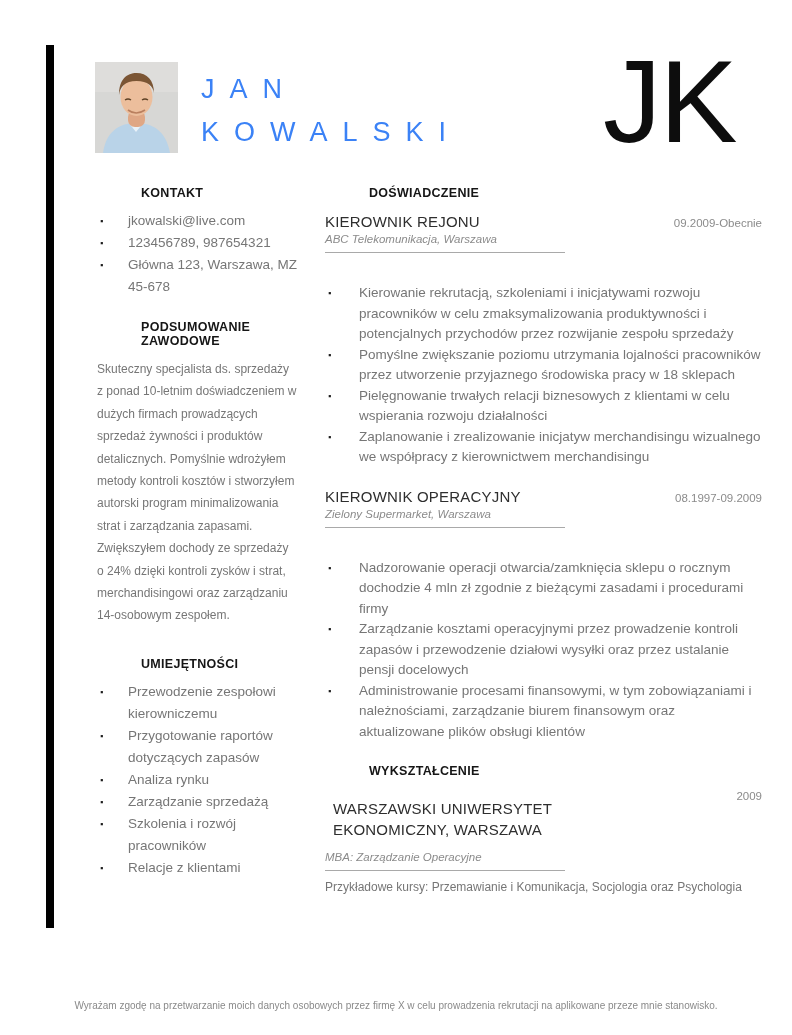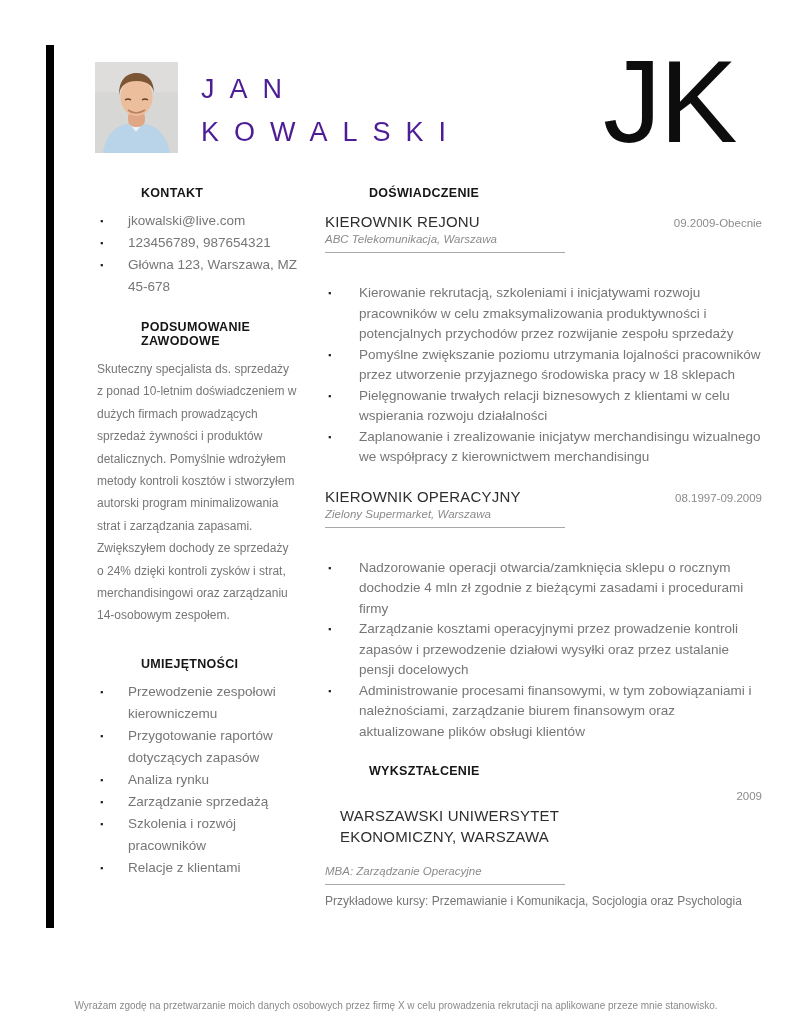--- a/index.html
+++ b/index.html
@@ -3,21 +3,21 @@
 <meta charset="utf-8">
 <style>
   html,body{margin:0;padding:0;background:#fff;}
   .page{
     position:relative;width:792px;height:1035px;background:#ffffff;
     font-family:"Liberation Sans","DejaVu Sans",sans-serif;overflow:hidden;
   }
   .accent-bar{position:absolute;left:46px;top:45px;width:8px;height:883px;background:#000;}
   .photo{position:absolute;left:95px;top:62px;width:83px;height:91px;}
   .photo svg{display:block;width:100%;height:100%;}
-  .name-block{position:absolute;left:201px;top:68px;color:#4c1d95;}
+  .name-block{position:absolute;left:201px;top:68px;color:#3b82f6;}
   .name-line{font-size:27px;font-weight:400;letter-spacing:15px;line-height:43px;white-space:nowrap;}
   .monogram{
     position:absolute;left:603px;top:43px;font-size:117px;line-height:1;
     font-weight:400;color:#0d0d0d;letter-spacing:-2px;
   }
   .col-left{position:absolute;left:97px;top:186px;width:201px;}
   .col-right{position:absolute;left:325px;top:186px;width:437px;}
   .sec-heading{
     font-size:12.5px;font-weight:700;color:#161616;letter-spacing:0.3px;
     margin:0 0 10px 0;
@@ -37,21 +37,21 @@
   .job-title{font-size:15px;font-weight:400;color:#2e2e2e;letter-spacing:0.2px;margin:0;}
   .job-dates{font-size:11.5px;color:#8b8b8b;white-space:nowrap;}
   .job-company{
     font-size:11.5px;font-style:italic;color:#8b8b8b;
     width:240px;border-bottom:1px solid #a9a9a9;padding:3px 0 7px 0;margin-bottom:30px;
   }
   .gap-sec{margin-top:22px;}
   .gap-skills{margin-top:30px;}
   .gap-job{margin-top:20px;}
   .edu-head{display:flex;justify-content:space-between;align-items:flex-start;}
-  .edu-school{font-size:15px;font-weight:400;color:#2e2e2e;margin:15px;width:330px;line-height:21px;letter-spacing:0.2px;}
+  .edu-school{font-size:15px;font-weight:400;color:#2e2e2e;margin:8px;width:330px;line-height:21px;letter-spacing:0.2px;}
   .footer{
     position:absolute;left:0;top:1000px;width:792px;text-align:center;
     font-size:10px;color:#8a8a8a;
   }
 </style>
 </head>
 <body>
 
 <div class="page">
 

